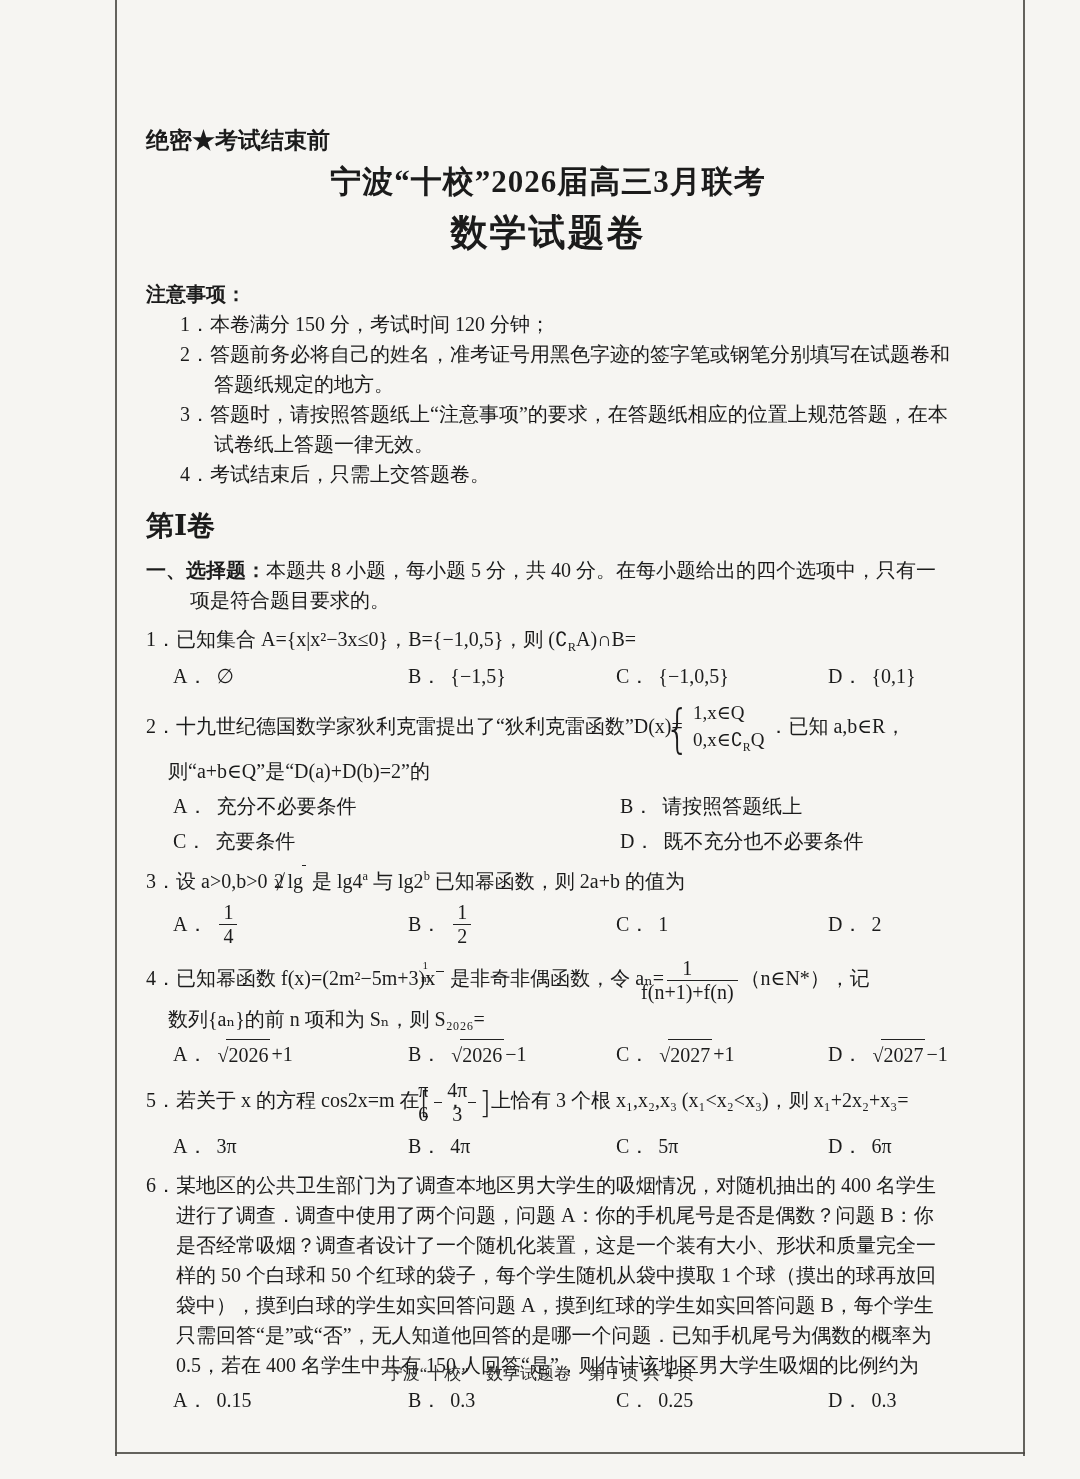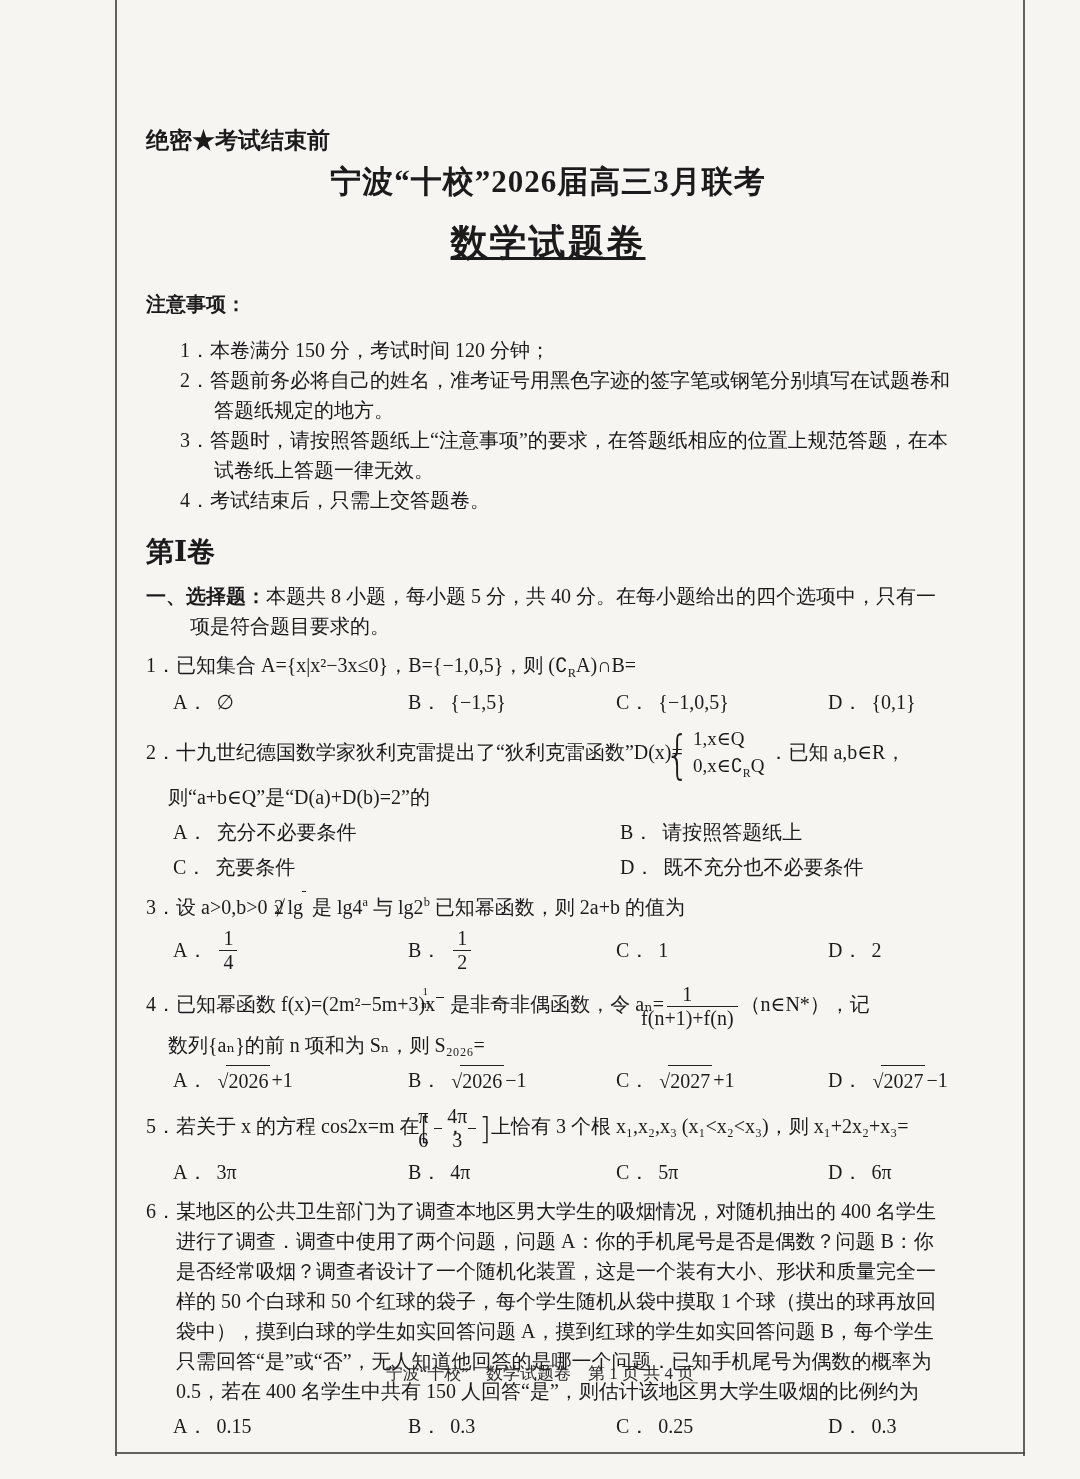--- a/index.html
+++ b/index.html
@@ -16,24 +16,24 @@
   }
   .scanline { position: absolute; background: #4a4843; opacity: .85; }
   .scan-left   { left: 115px; top: 0; width: 2px; height: 1456px; }
   .scan-right  { left: 1023px; top: 0; width: 2px; height: 1456px; }
   .scan-bottom { left: 115px; top: 1452px; width: 910px; height: 2px; }
 
   .content { position: absolute; left: 146px; top: 124px; width: 804px; }
 
   .classification { font-size: 23px; font-weight: bold; }
   .title    { text-align: center; font-size: 31px; font-weight: bold; letter-spacing: 1px; }
-  .subtitle { text-align: center; font-size: 37px; font-weight: bold; margin-top: 10px; letter-spacing: 2px; text-decoration: underline; }
+  .subtitle { text-align: center; font-size: 37px; font-weight: bold; letter-spacing: 2px; }
 
   .notice-head { font-weight: bold; margin-top: 18px; }
-  .notice-list { margin-left: 34px; margin-top: 16px; }
+  .notice-list { margin-left: 34px; margin-top: 0; }
   .hang { padding-left: 1.7em; text-indent: -1.7em; }
 
   .sec-title { text-align: left; font-size: 28px; font-weight: bold; margin-top: 16px; margin-bottom: 8px; }
   .intro { padding-left: 2.2em; text-indent: -2.2em; }
   .b { font-weight: bold; }
 
   .q { margin-top: 9px; }
   .qstem  { padding-left: 30px; text-indent: -30px; }
   .qline2 { margin-left: 22px; }
 

